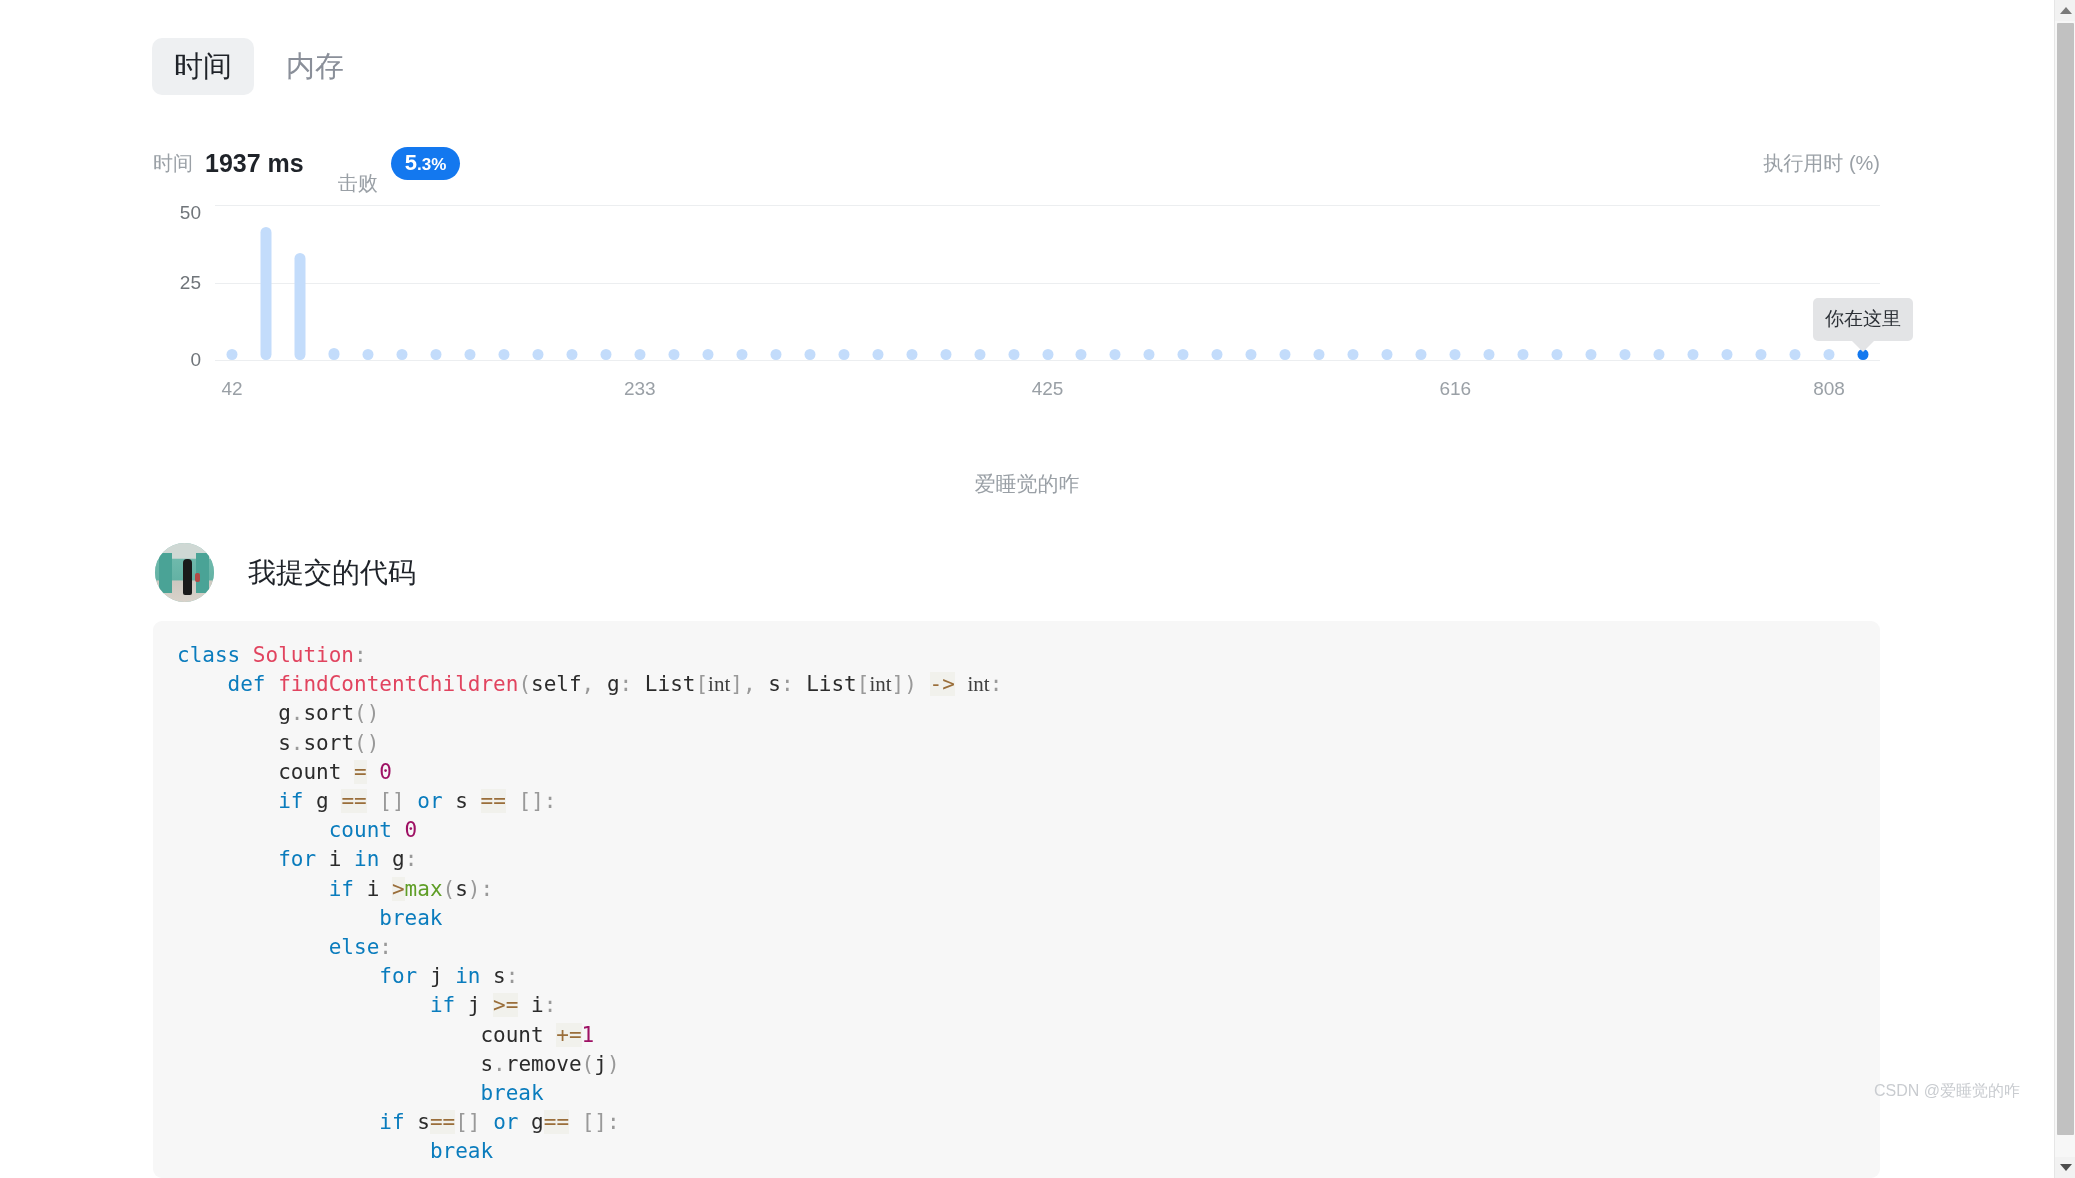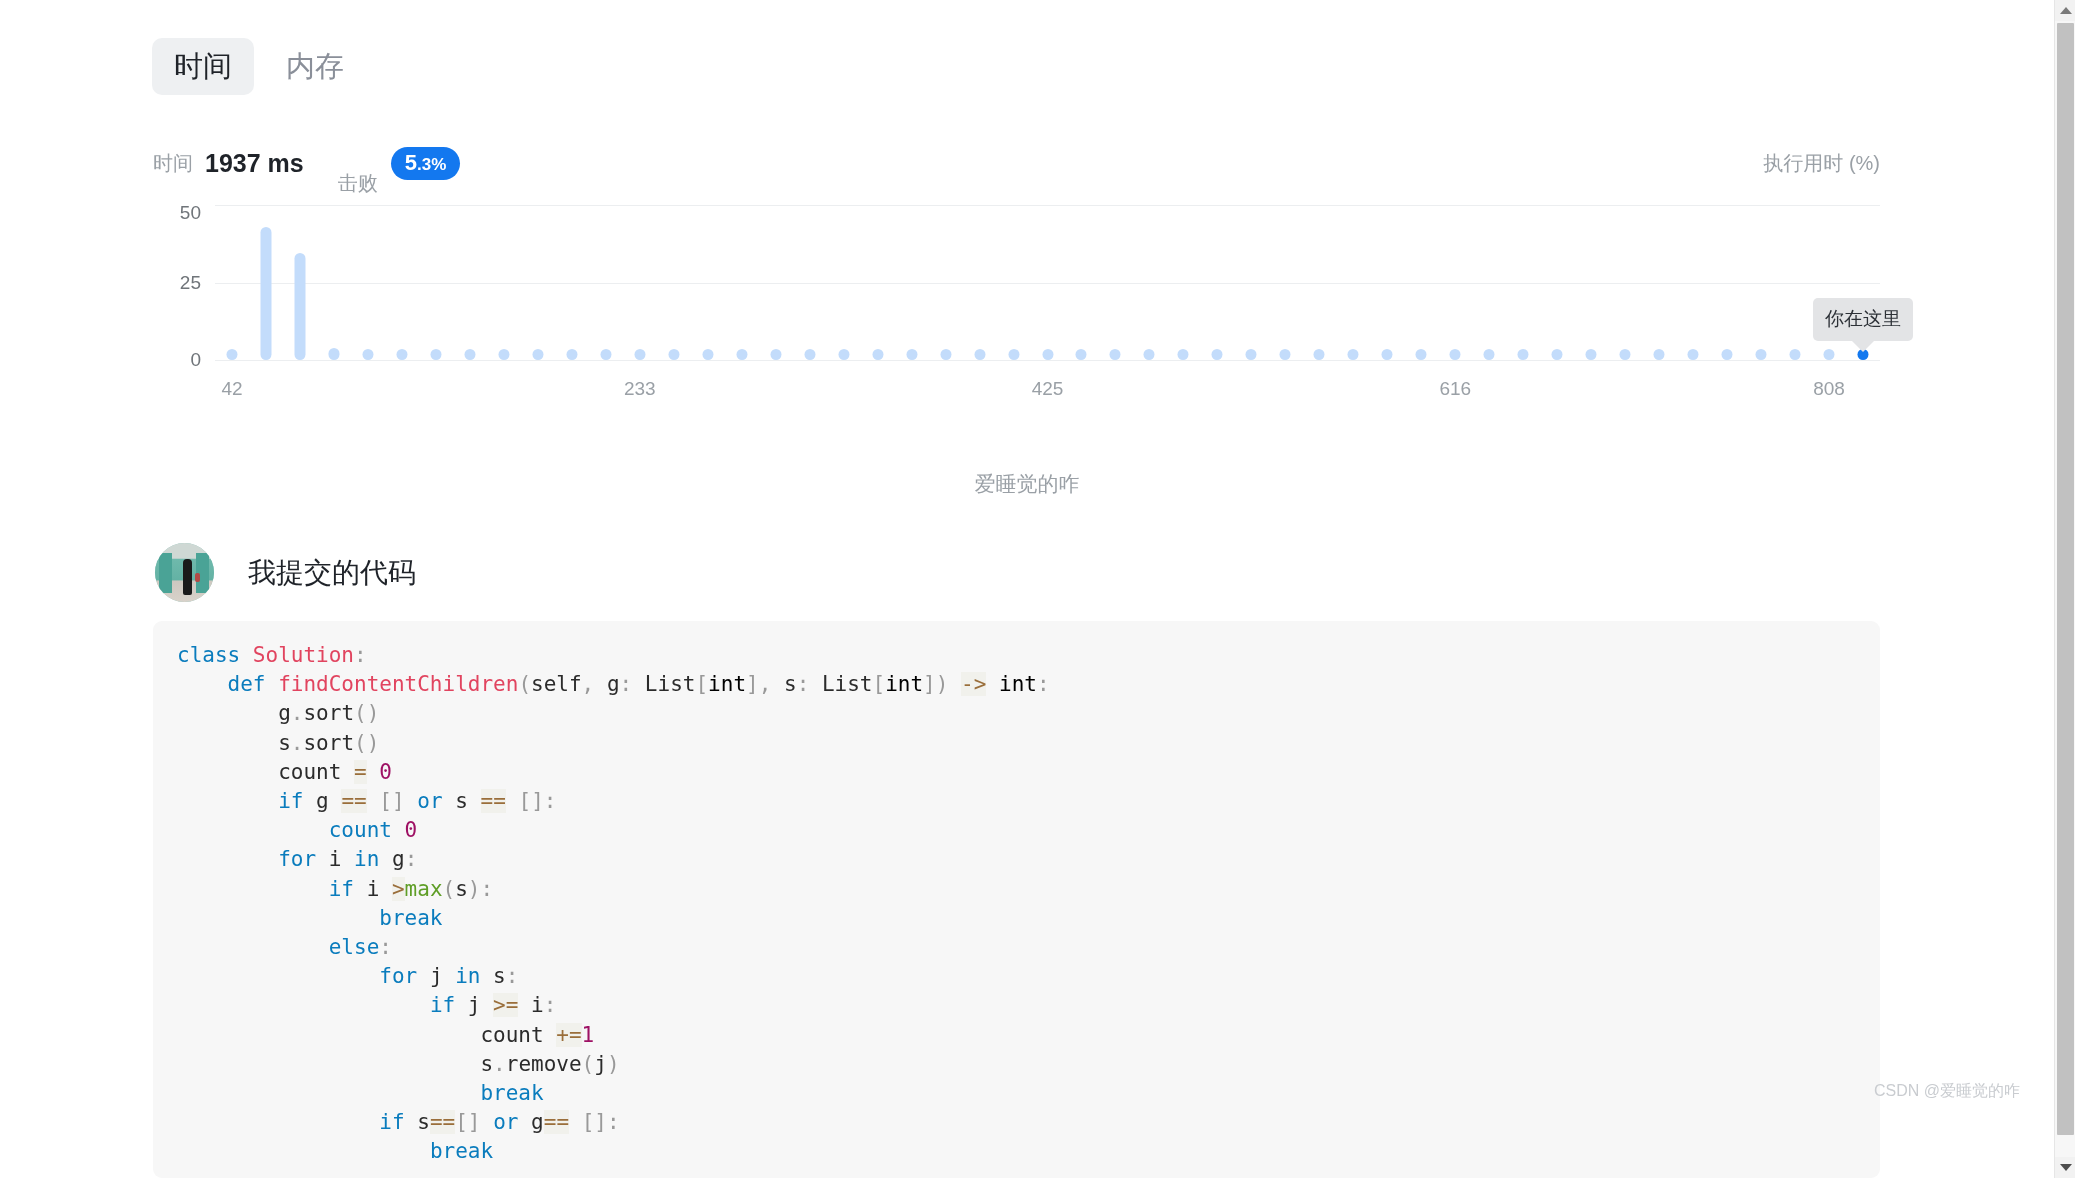--- a/index.html
+++ b/index.html
@@ -277,21 +277,21 @@
     font-family: "DejaVu Sans Mono", "Liberation Mono", monospace;
     font-size: 21px;
     line-height: 29.2px;
     color: #2b2b2b;
     white-space: pre;
     tab-size: 4;
   }
   .k  { color: #0a7cbd; }   
   .kn { color: #e1445f; }   
   .bi { color: #5f9e27; }   
-  .ty { color: #000000; }   
+  .ty { color: #404040; font-family: Liberation Serif, serif; }   
   .nu { color: #9e1164; }   
   .op { color: #9a6e3a; background: #f1f1ec; }  
   .pn { color: #999999; }   
   .df { color: #2b2b2b; }   
 
   
   .watermark {
     position: absolute;
     right: 34px; bottom: 10px;
     font-size: 16px;

